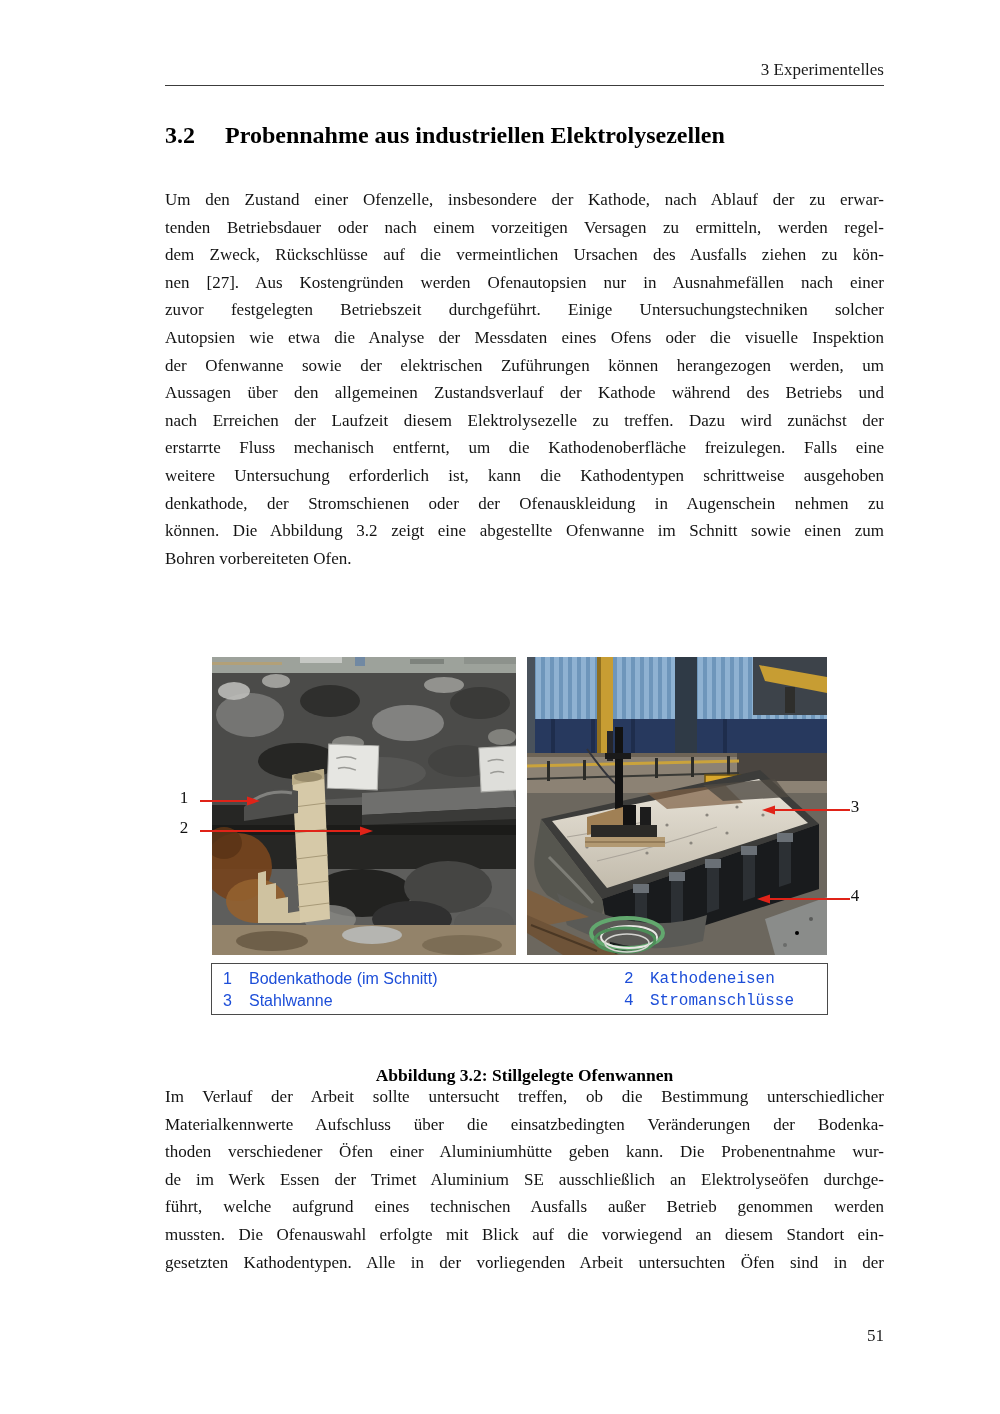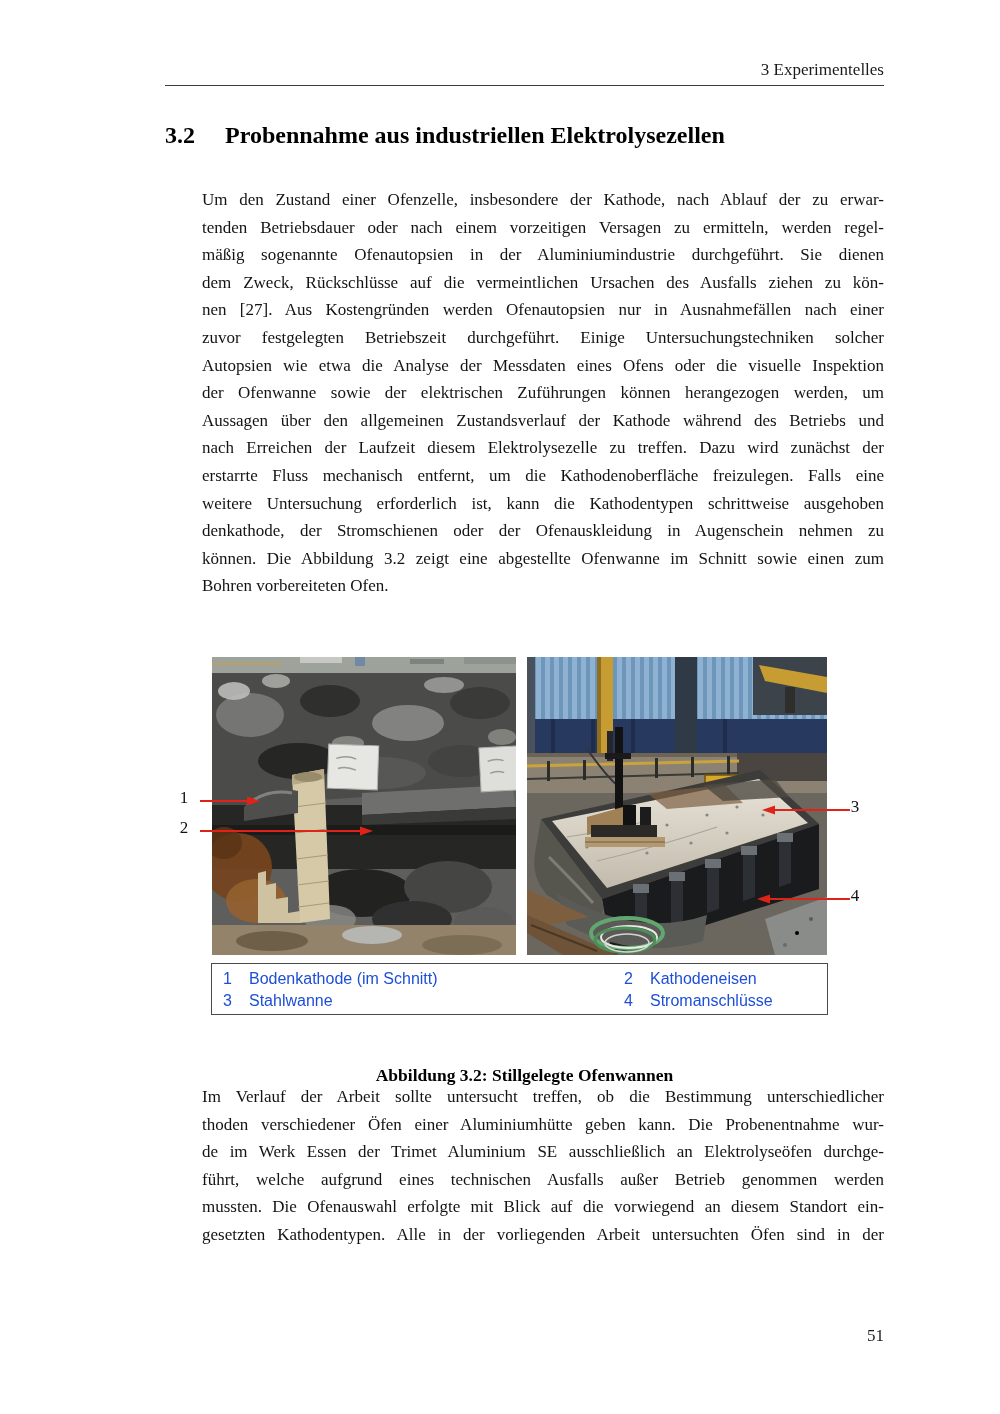--- a/index.html
+++ b/index.html
@@ -11,41 +11,41 @@
   .head-rule { position:absolute; top:85px; left:165px; width:719px; height:0;
                border-top:1.4px solid #3c3c3c; }
 
   .section-heading { position:absolute; top:122px; left:165px; width:719px;
                      font-size:24px; font-weight:bold; color:#000; white-space:nowrap; }
   .section-heading .sec-num { display:inline-block; min-width:60px; }
 
   .bodytext { position:absolute; left:165px; width:719px; font-size:17px; color:#131313; }
   .para1 { top:186px; }
   .para2 { top:1083px; }
-  .jline { height:27.6px; line-height:27.6px; text-align:justify; text-align-last:justify; white-space:normal;margin-left:37px; }
+  .jline { height:27.6px; line-height:27.6px; text-align:justify; text-align-last:justify; white-space:normal; }
   .para1 .jline:last-child { text-align-last:left; }
 
   .figure-area { position:absolute; left:165px; top:657px; width:719px; height:298px; }
   .photo { position:absolute; top:0; height:298px; overflow:hidden; }
   .photo svg { display:block; }
   .photo-left  { left:47px;  width:304px; }
   .photo-right { left:362px; width:300px; }
 
   .callout-label { position:absolute; font-size:17px; color:#111; width:20px; text-align:center; }
   .arrow-overlay { position:absolute; left:0; top:0; width:719px; height:298px; pointer-events:none; }
 
   .legend-box { position:absolute; left:211px; top:963px; width:617px; height:52px;
                 border:1.3px solid #4a4a4a; background:#fff;
                 font-family:"Liberation Sans","DejaVu Sans",sans-serif; font-size:16px; color:#1d4ed8; }
   .legend-item { position:absolute; white-space:nowrap; }
   .legend-num { display:inline-block; width:26px; }
   .li-r1 { top:6px; }
   .li-r2 { top:28px; }
   .li-c1 { left:11px; }
-  .li-c2 { left:412px; }
+  .li-c2 { left:412px;font-family:Liberation Mono, monospace; }
 
   .fig-caption { position:absolute; left:165px; top:1028px; width:719px; text-align:center;
                  font-size:17.5px; font-weight:bold; color:#000;margin-top:37px; }
 
   .page-number { position:absolute; top:1326px; left:165px; width:719px; text-align:right;
                  font-size:17px; color:#1a1a1a; }
 </style>
 </head>
 <body>
 
@@ -54,21 +54,20 @@
   <div class="running-head">3 Experimentelles</div>
   <div class="head-rule"></div>
 
   <div class="section-heading">
     <span class="sec-num">3.2</span><span>Probennahme aus industriellen Elektrolysezellen</span>
   </div>
 
   <div class="bodytext para1">
       <div class="jline">Um den Zustand einer Ofenzelle, insbesondere der Kathode, nach Ablauf der zu erwar-</div>
       <div class="jline">tenden Betriebsdauer oder nach einem vorzeitigen Versagen zu ermitteln, werden regel-</div>
-      <div class="jline">mäßig sogenannte Ofenautopsien in der Aluminiumindustrie durchgeführt. Sie dienen</div>
       <div class="jline">dem Zweck, Rückschlüsse auf die vermeintlichen Ursachen des Ausfalls ziehen zu kön-</div>
       <div class="jline">nen [27]. Aus Kostengründen werden Ofenautopsien nur in Ausnahmefällen nach einer</div>
       <div class="jline">zuvor festgelegten Betriebszeit durchgeführt. Einige Untersuchungstechniken solcher</div>
       <div class="jline">Autopsien wie etwa die Analyse der Messdaten eines Ofens oder die visuelle Inspektion</div>
       <div class="jline">der Ofenwanne sowie der elektrischen Zuführungen können herangezogen werden, um</div>
       <div class="jline">Aussagen über den allgemeinen Zustandsverlauf der Kathode während des Betriebs und</div>
       <div class="jline">nach Erreichen der Laufzeit diesem Elektrolysezelle zu treffen. Dazu wird zunächst der</div>
       <div class="jline">erstarrte Fluss mechanisch entfernt, um die Kathodenoberfläche freizulegen. Falls eine</div>
       <div class="jline">weitere Untersuchung erforderlich ist, kann die Kathodentypen schrittweise ausgehoben</div>
       <div class="jline">denkathode, der Stromschienen oder der Ofenauskleidung in Augenschein nehmen zu</div>
@@ -304,20 +303,21 @@
     </div>
     <div class="legend-item li-r2 li-c2">
       <span class="legend-num">4</span><span>Stromanschlüsse</span>
     </div>
   </div>
 
   <div class="fig-caption">Abbildung 3.2: Stillgelegte Ofenwannen</div>
 
   <div class="bodytext para2">
       <div class="jline">Im Verlauf der Arbeit sollte untersucht treffen, ob die Bestimmung unterschiedlicher</div>
+      <div class="jline">Materialkennwerte Aufschluss über die einsatzbedingten Veränderungen der Bodenka-</div>
       <div class="jline">thoden verschiedener Öfen einer Aluminiumhütte geben kann. Die Probenentnahme wur-</div>
       <div class="jline">de im Werk Essen der Trimet Aluminium SE ausschließlich an Elektrolyseöfen durchge-</div>
       <div class="jline">führt, welche aufgrund eines technischen Ausfalls außer Betrieb genommen werden</div>
       <div class="jline">mussten. Die Ofenauswahl erfolgte mit Blick auf die vorwiegend an diesem Standort ein-</div>
       <div class="jline">gesetzten Kathodentypen. Alle in der vorliegenden Arbeit untersuchten Öfen sind in der</div>
     </div>
 
   <div class="page-number">51</div>
 
 </div>

